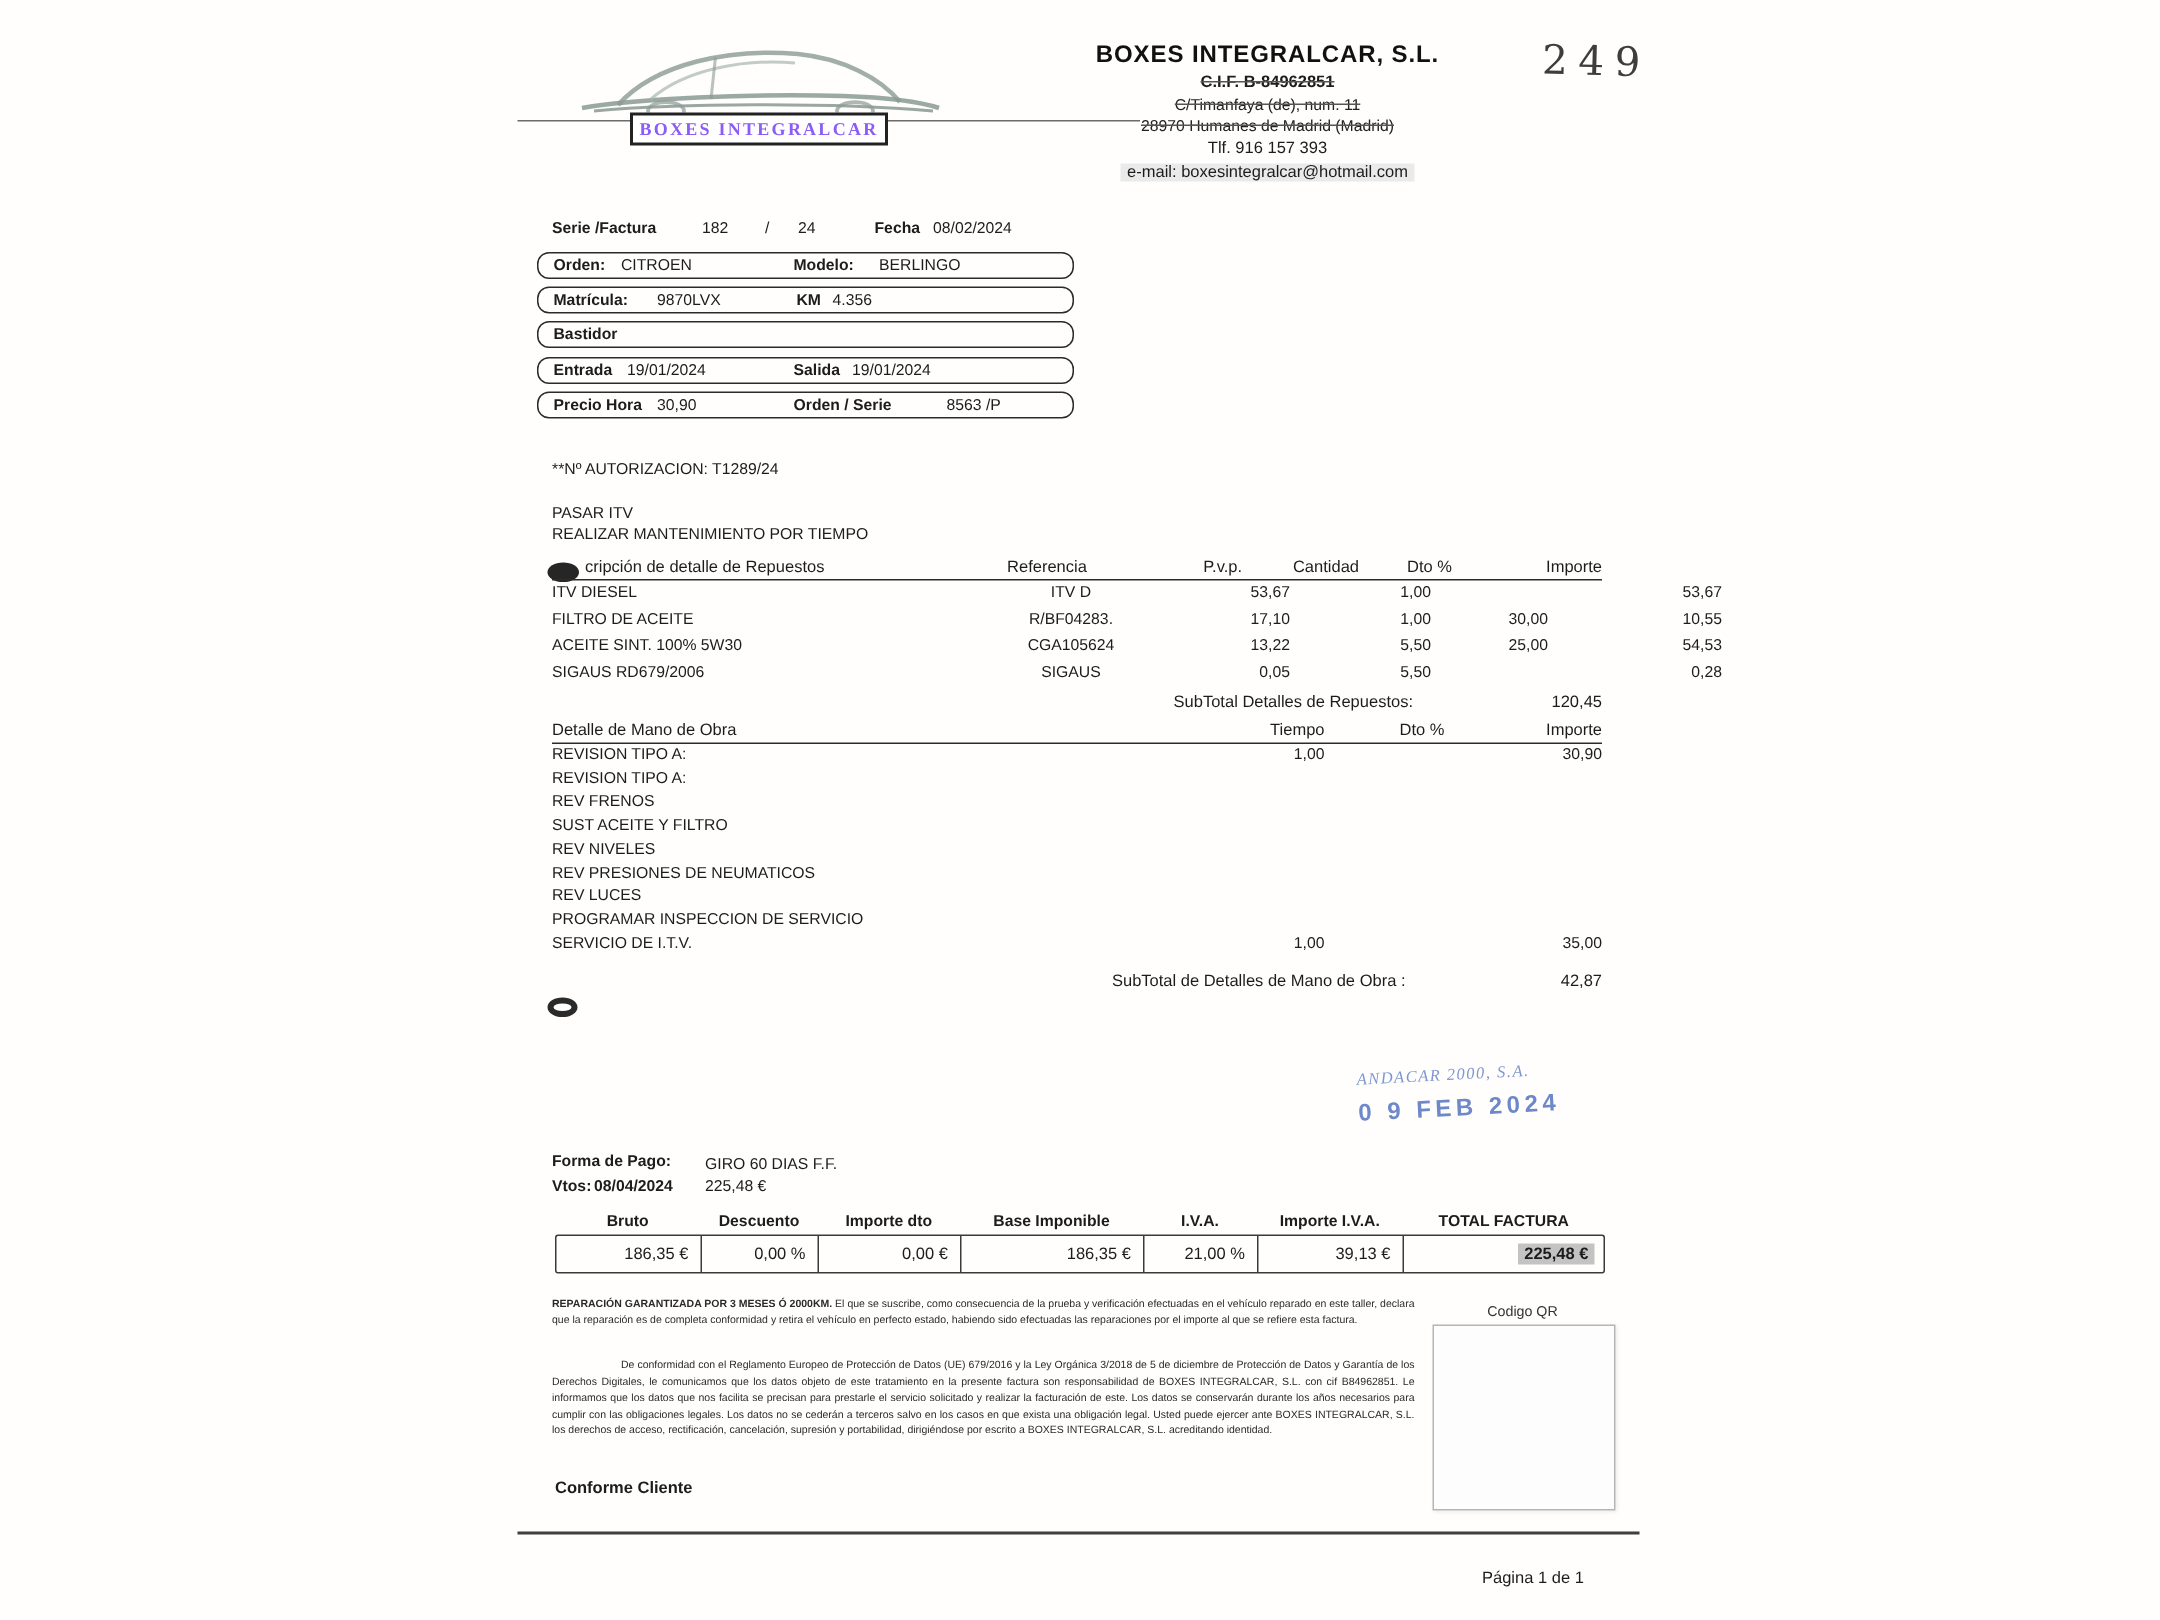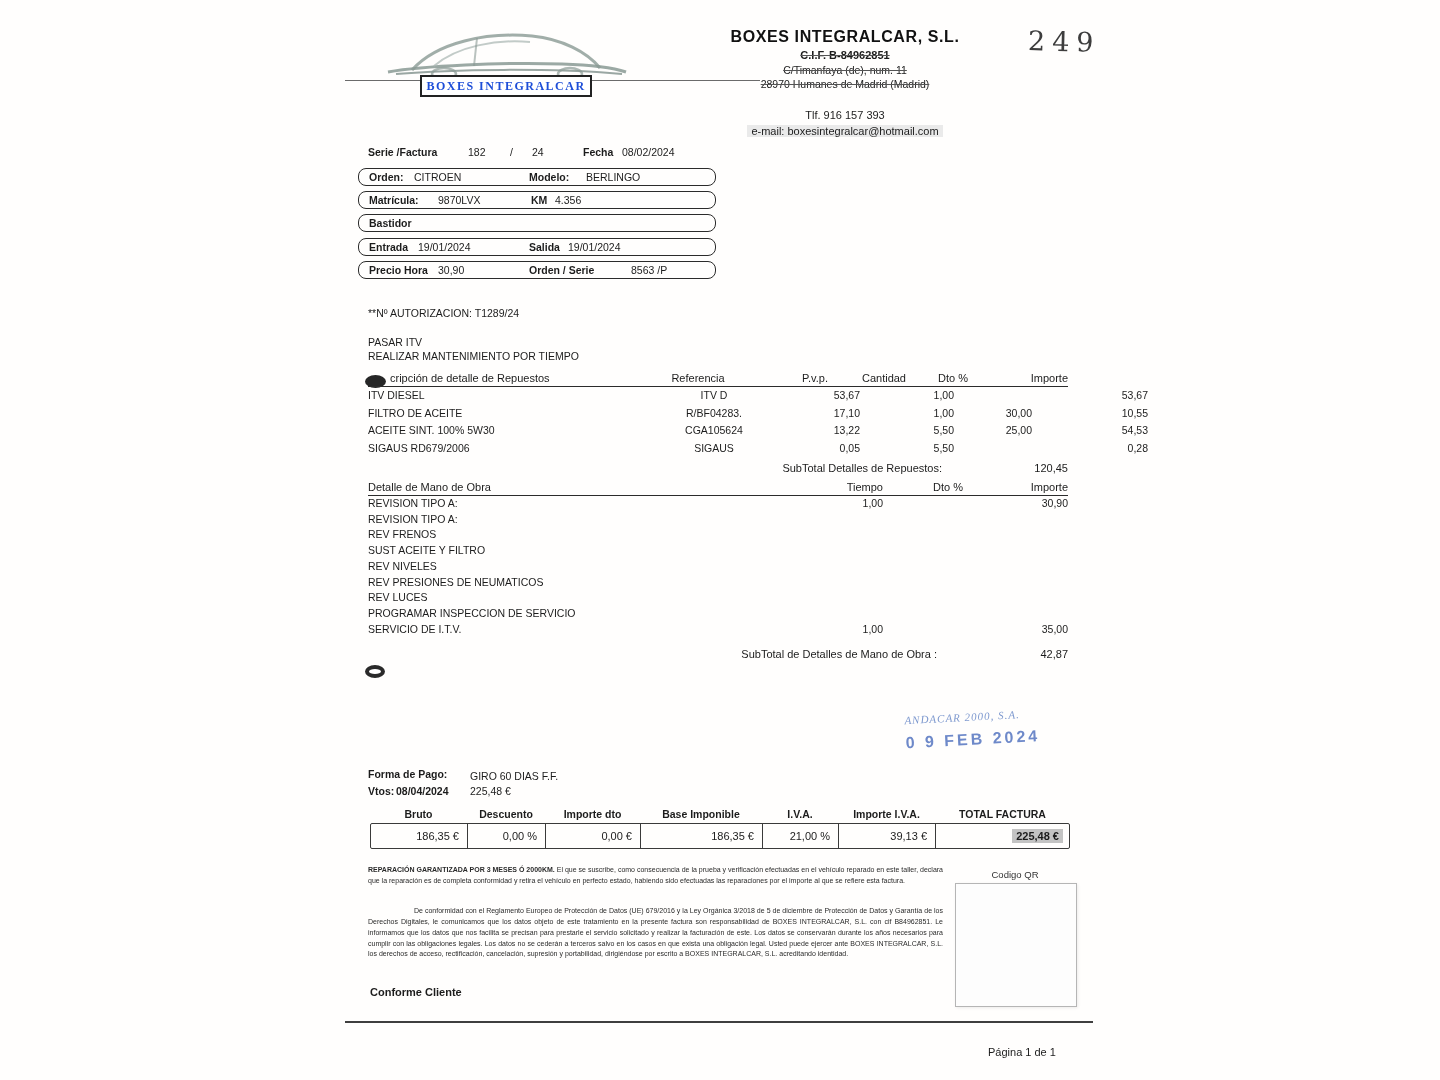--- a/index.html
+++ b/index.html
@@ -4,26 +4,26 @@
 <style>
   html,body{margin:0;padding:0;background:#ffffff;}
   .page{position:relative;width:1440px;height:1080px;background:#fffefd;overflow:hidden;
         font-family:"Liberation Sans", sans-serif;color:#1c1c1c;}
 
   
   .top-rule{position:absolute;left:345px;top:80px;width:415px;height:1px;background:#6b6b6b;}
   .car-sketch{position:absolute;left:382px;top:22px;width:248px;height:62px;}
   .logo-box{position:absolute;left:420px;top:75px;width:168px;height:18px;border:2px solid #222;
             background:#fff;display:flex;align-items:center;justify-content:center;
-            font-family:"Liberation Serif", serif;font-weight:bold;font-size:12px;letter-spacing:1.5px;color:#1d4ed8;}
+            font-family:"Liberation Serif", serif;font-weight:bold;font-size:12px;letter-spacing:1.5px;color:#8b5cf6;}
   .company{position:absolute;left:680px;top:28px;width:330px;text-align:center;}
   .company .name{font-size:16px;font-weight:bold;letter-spacing:0.6px;color:#111;}
   .company .cif{font-size:11px;font-weight:bold;margin-top:3px;text-decoration:line-through;text-decoration-color:#555;}
   .company .addr{font-size:10.5px;margin-top:2.5px;text-decoration:line-through;text-decoration-color:#555;color:#222;}
-  .company .phone{font-size:11px;margin-top:19px;}
+  .company .phone{font-size:11px;margin-top:3px;}
   .company .email{font-size:11px;margin-top:3px;display:inline-block;background:#eaeaea;padding:0 4px;}
   .handwritten{position:absolute;left:1028px;top:26px;font-family:"DejaVu Serif", serif;
                font-size:27px;color:#3d3d3d;letter-spacing:7px;transform:rotate(1.5deg);}
 
   
   .serie-row span{position:absolute;font-size:10.5px;top:146px;}
   .b{font-weight:bold;}
 
   
   .fbox{position:absolute;left:358px;width:356px;height:16px;border:1.3px solid #2b2b2b;border-radius:8px;background:transparent;}

